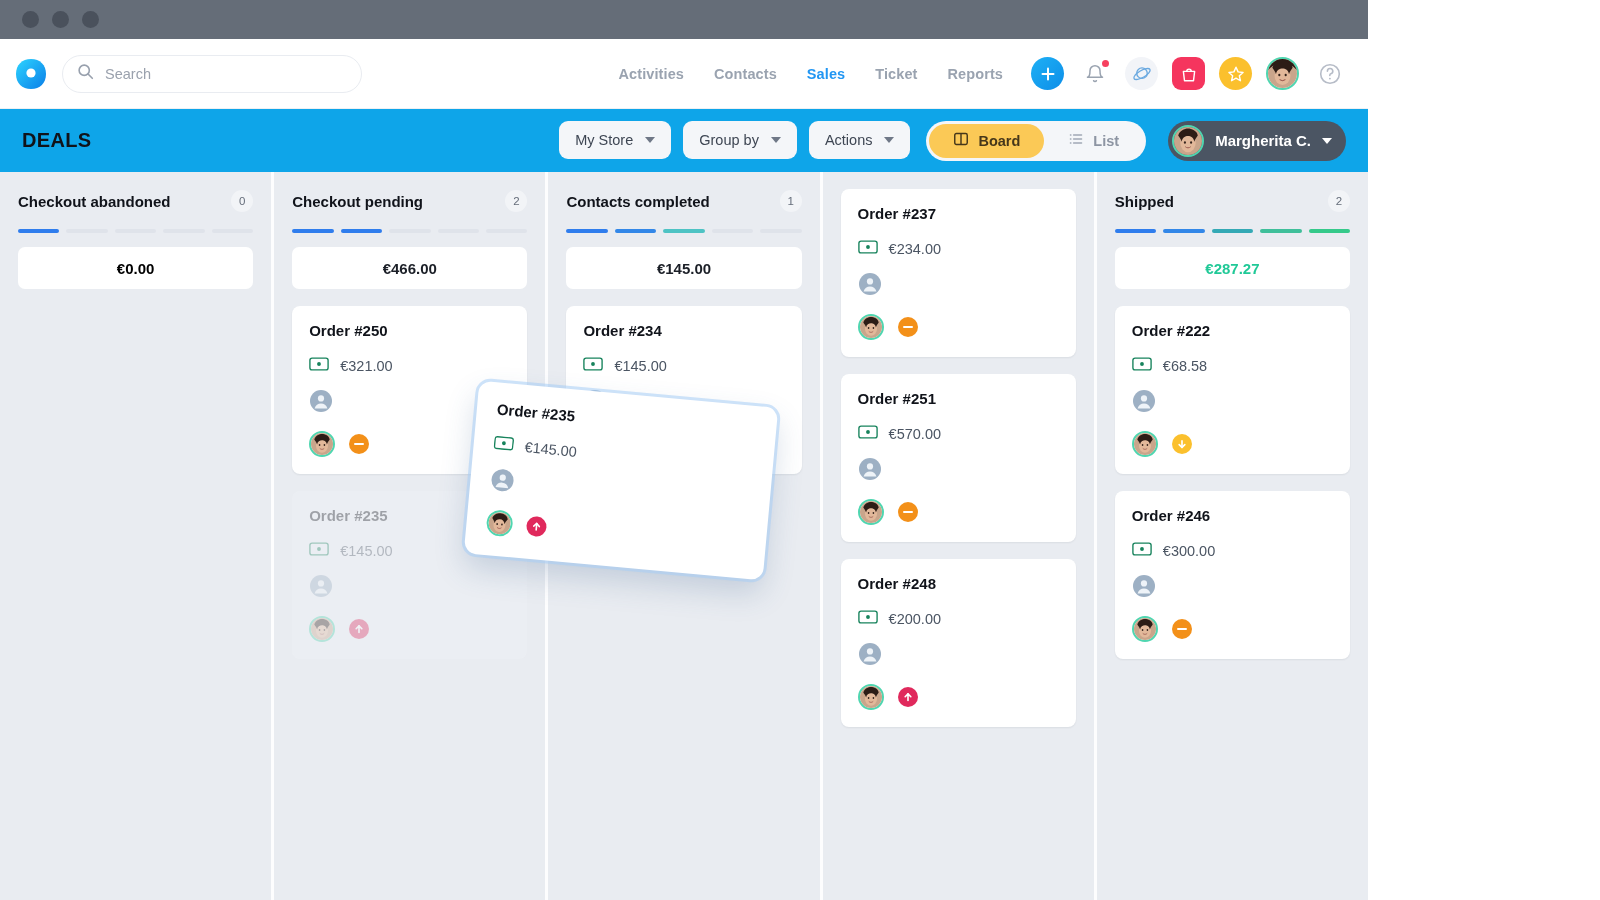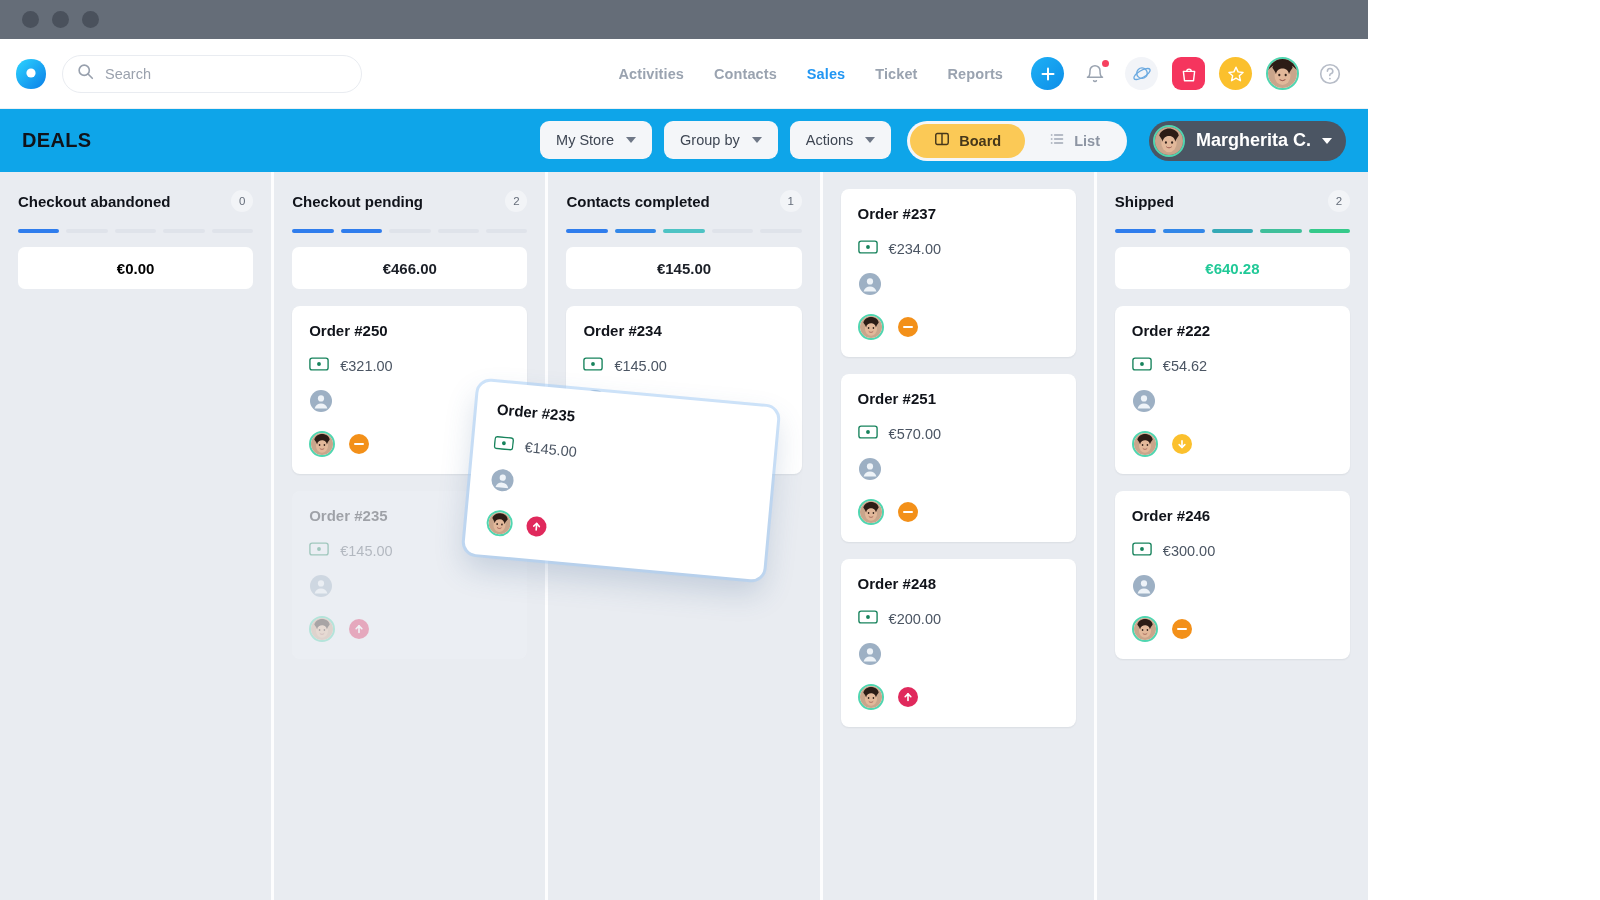--- a/index.html
+++ b/index.html
@@ -80,21 +80,21 @@
     padding: 3px; margin-left: 4px;
   }
   .viewbtn {
     height: 34px; border-radius: 19px; display: flex; align-items: center; gap: 9px;
     padding: 0 24px; font-size: 14.5px; font-weight: bold; color: #8d95a3; cursor: pointer;
   }
   .viewbtn.active { background: #fbc956; color: #46371a; }
   .userpill {
     background: #4b5563; border-radius: 22px; height: 40px; display: flex;
     align-items: center; gap: 11px; padding: 0 14px 0 4px; margin-left: 10px;
-    color: #fff; font-size: 18px; font-weight: bold; cursor: pointer;
+    color: #fff; font-size: 15px; font-weight: bold; cursor: pointer;
   }
   .userpill .ava { width: 32px; height: 32px; border-radius: 50%; overflow: hidden; border: 2px solid #4fd6b0; flex:0 0 auto;}
   .userpill .caret { border-top-color: #fff; }
 
   
   .board { display: flex; height: 728px; background: #e9ecf1; }
   .column { flex: 1 1 0; background: #e9ecf1; position: relative; padding: 0 18px; }
   .column + .column { border-left: 3px solid #fdfdfe; }
   .col-head { padding-top: 18px; }
   .col-head-row { display: flex; align-items: center; }
@@ -546,31 +546,31 @@
           <span class="col-title">Shipped</span>
           <span class="col-count">2</span>
         </div>
         <div class="seg-bar">
             <span class="seg" style="background:#2f7ded"></span>
             <span class="seg" style="background:#3287e8"></span>
             <span class="seg" style="background:#34a9b5"></span>
             <span class="seg" style="background:#3fbf9a"></span>
             <span class="seg" style="background:#35c98a"></span>
           </div>
-        <div class="total-box" style="color:#20c997">€640.28</div>
+        <div class="total-box" style="color:#20c997">€287.27</div>
       </div>
       <div class="cards">
     <div class="card">
       <div class="card-title">Order #222</div>
       <div class="card-amt-row">
         <span><svg width="20" height="14" viewBox="0 0 22 15" fill="none" stroke="#17835c" stroke-width="1.5">
   <rect x="1" y="1" width="20" height="13" rx="2.4"></rect>
                   <circle cx="11" cy="7.5" r="2.1" fill="#17835c" stroke="none"></circle>
                 </svg></span>
-        <span class="card-amt">€54.62</span>
+        <span class="card-amt">€68.58</span>
       </div>
       <div class="card-person"><svg width="24" height="24" viewBox="0 0 24 24">
   <circle cx="12" cy="12" r="11" fill="#9db0c4"></circle>
   <circle cx="12" cy="9.4" r="3.1" fill="#eef3f8"></circle>
   <path d="M5.6 19.4c.9-3.4 3.4-5 6.4-5s5.5 1.6 6.4 5z" fill="#eef3f8"></path>
               </svg></div>
       <div class="card-foot">
         <span class="card-ava">
                 <svg class="avatar-face" viewBox="0 0 40 40">
   <rect width="40" height="40" fill="#c9a58b"></rect>

